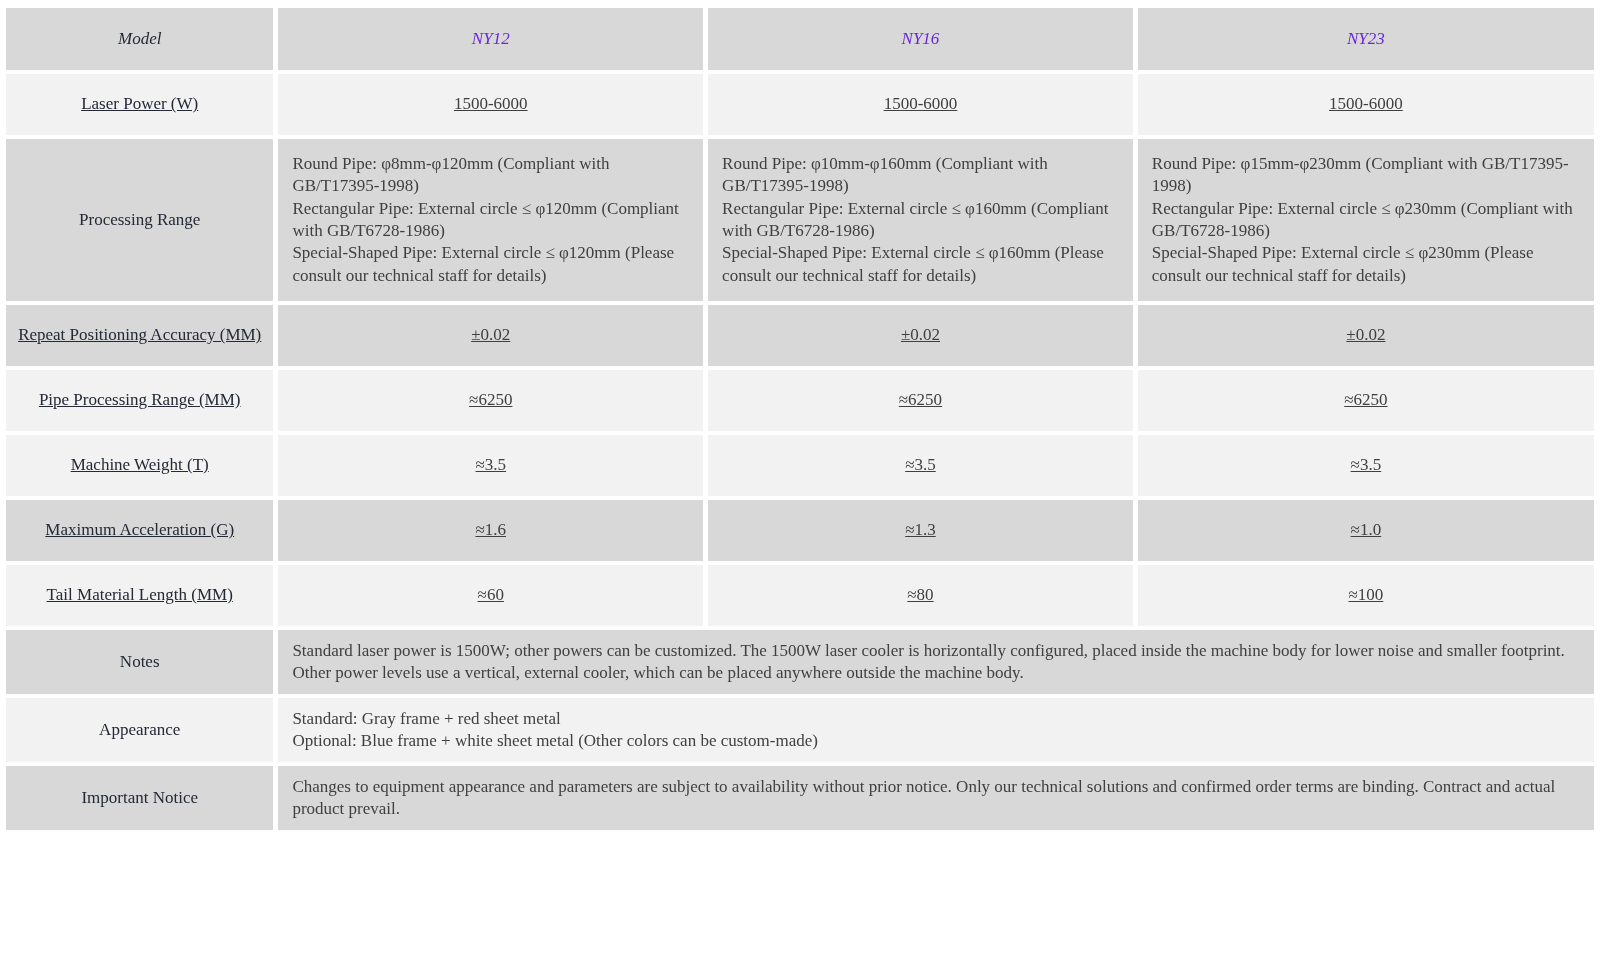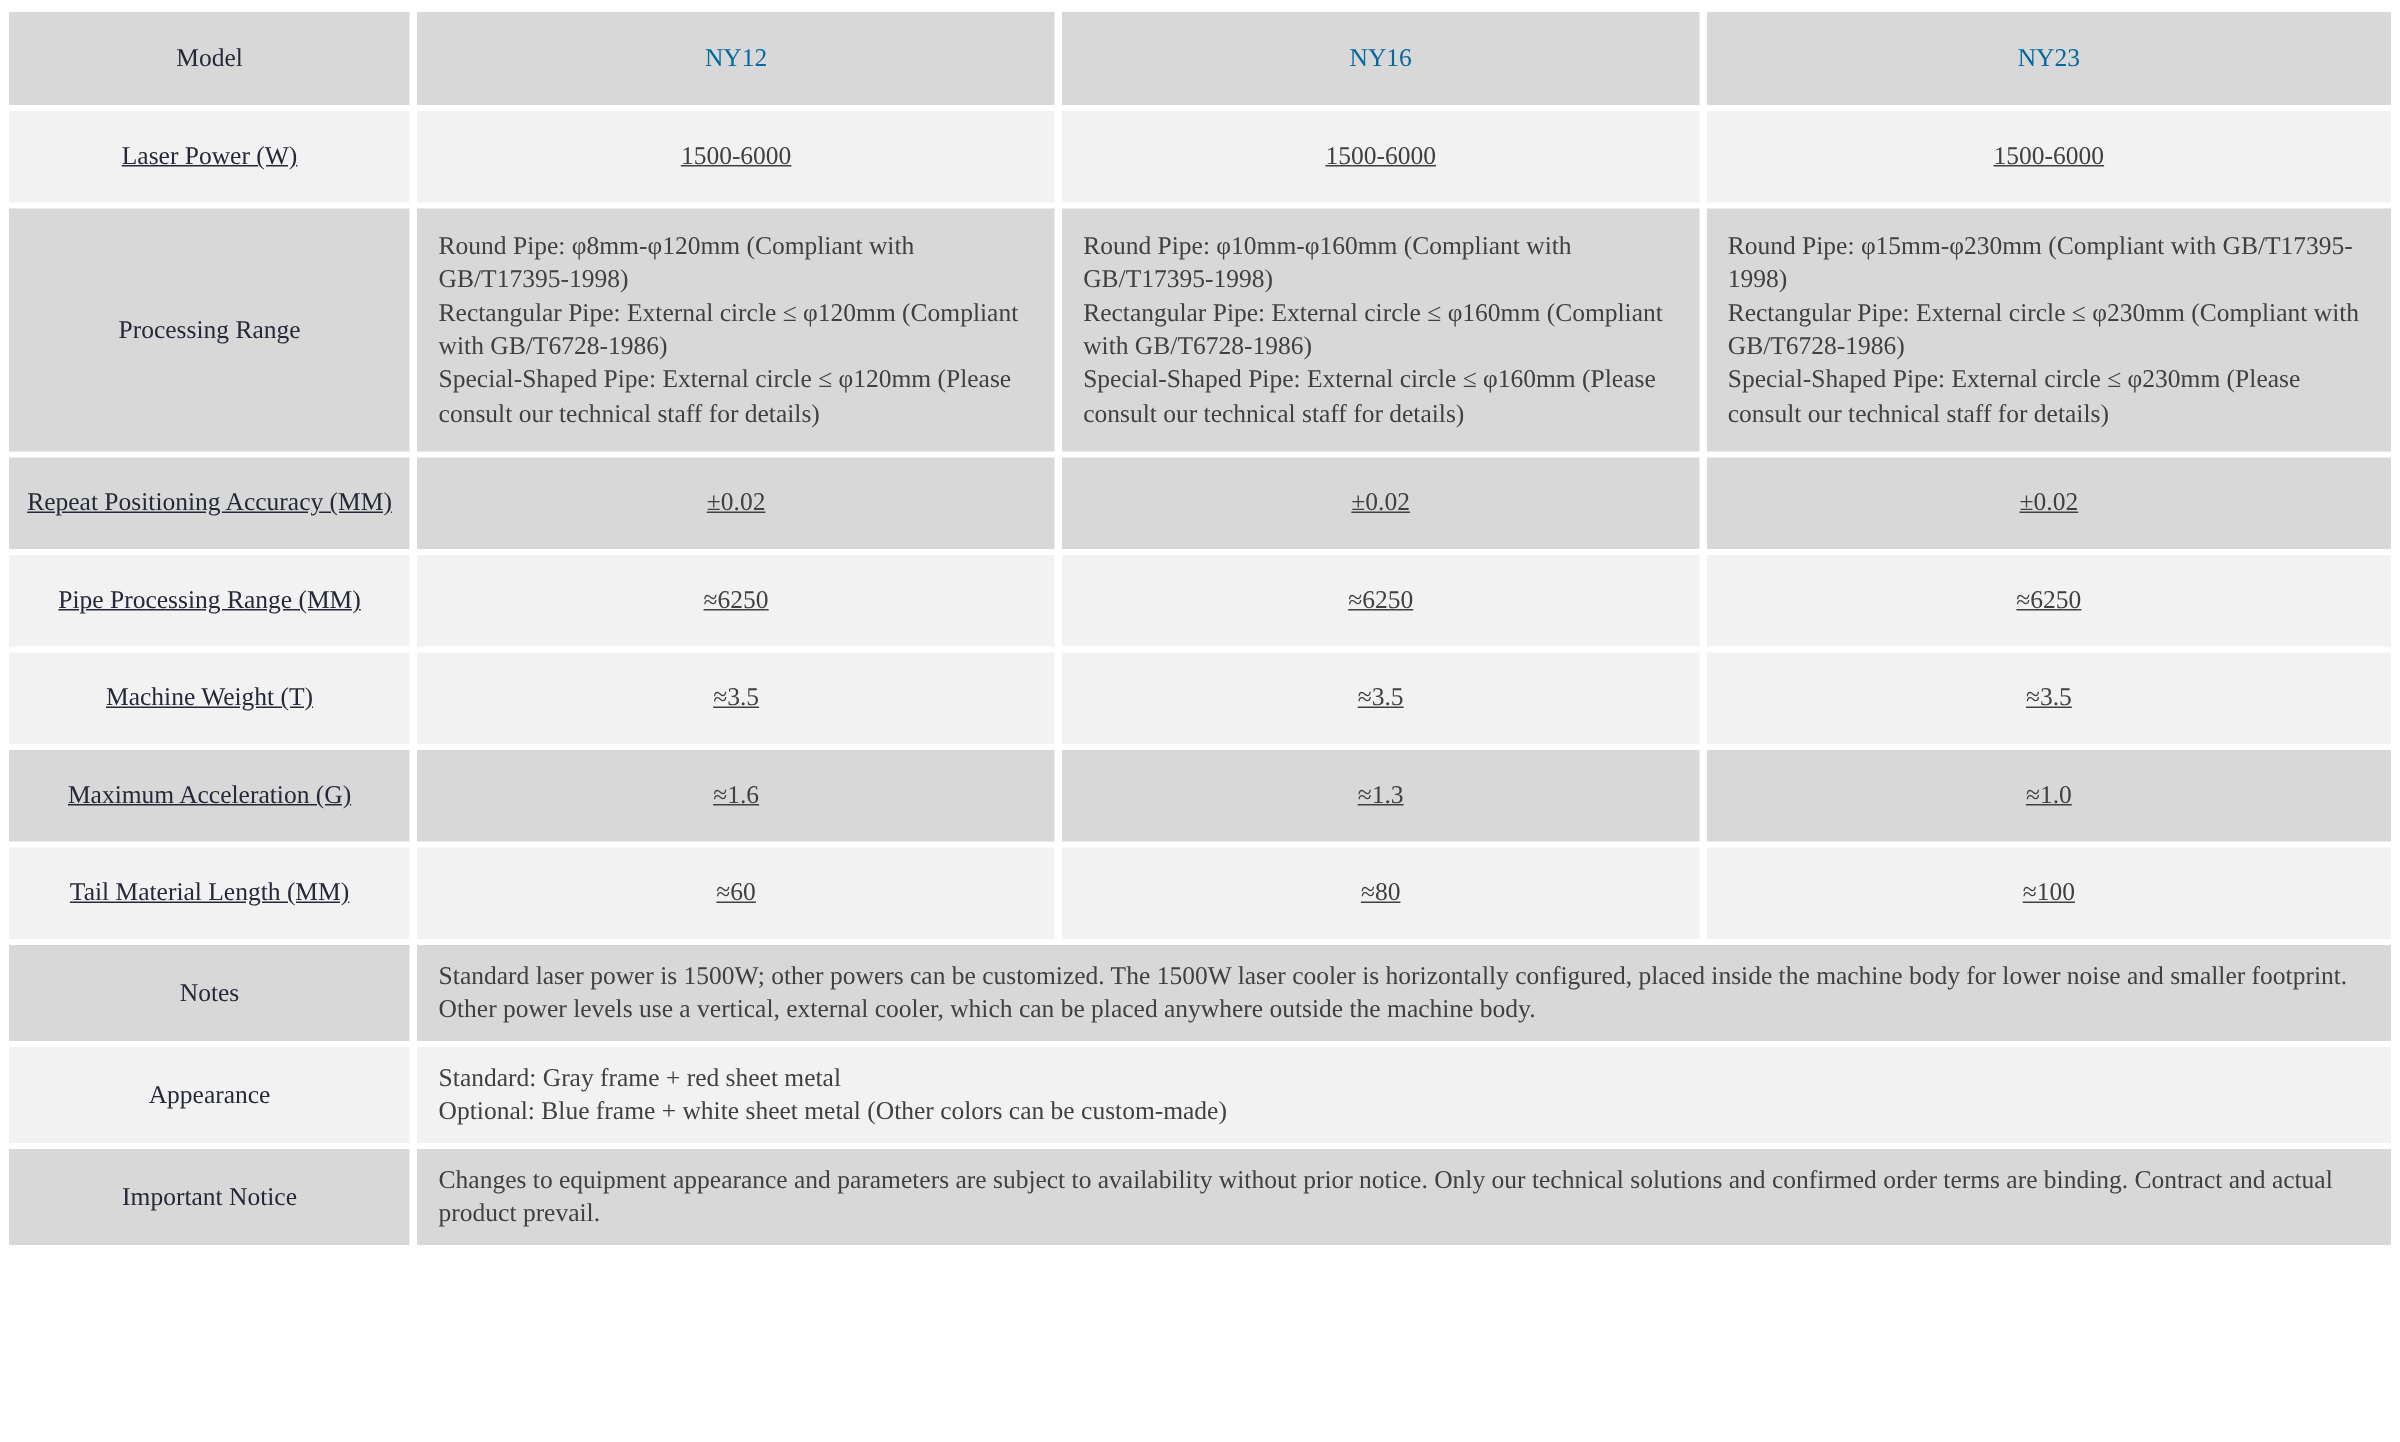--- a/index.html
+++ b/index.html
@@ -22,28 +22,28 @@
     color: #404040;
     padding: 4px 10px;
     word-wrap: break-word;
   }
   tr.gray  td { background: #d8d8d8; }
   tr.light td { background: #f2f2f2; }
   td.label {
     color: #242936;
     text-align: center;
   }
-  td.model { color: #0369a1; }
+  td.model { color: #6d28d9; }
   td.left {
     text-align: left;
     padding: 6px 14px;
   }
   .multiline { white-space: pre-line; }
   
-  tr.h-header td { height: 54px; }
+  tr.h-header td { height: 54px; font-style: italic; }
   tr.h-std td    { height: 53px; text-decoration: underline; }
   tr.h-big td    { height: 150px; }
   tr.h-note td   { height: 52px; }
 </style>
 </head>
 <body>
 
 <table class="spec">
   <colgroup>
     <col style="width:17%">

